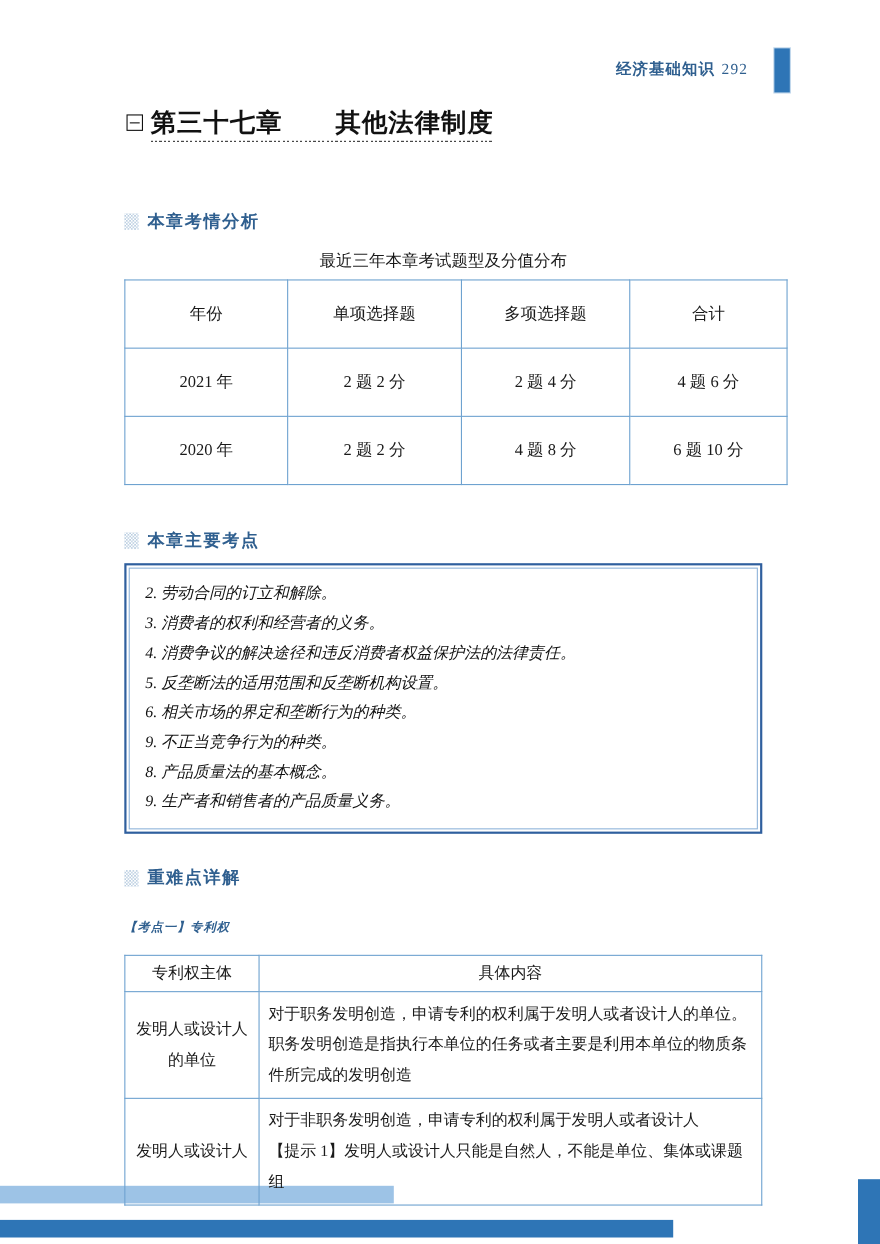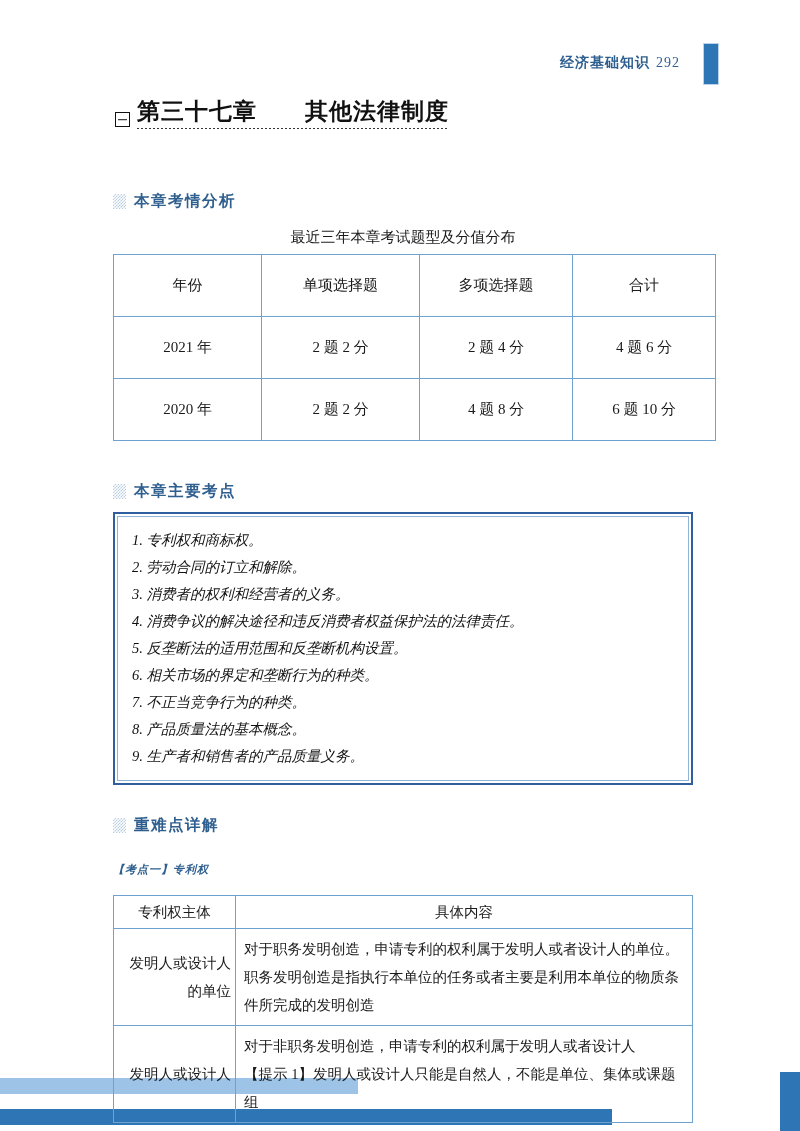--- a/index.html
+++ b/index.html
@@ -74,21 +74,21 @@
   .content {
     position: absolute;
     left: 113px;
     top: 96px;
     width: 580px;
   }
 
   
   .chapter-title {
     display: flex;
-    align-items: flex-end;
+    align-items: center;
     gap: 7px;
     margin: 0 0 0 2px;
     padding-bottom: 4px;
     font-family: "Liberation Sans", "DejaVu Sans", sans-serif;
     font-size: 23px;
     font-weight: bold;
     color: #111111;
     letter-spacing: 1px;
     border-bottom: 0;
   }
@@ -215,21 +215,21 @@
   table.patent td {
     border: 1px solid #6ea2d0;
     font-size: 14.5px;
     color: #1a1a1a;
     vertical-align: middle;
     padding: 6px 8px;
     line-height: 28px;
   }
   table.patent td.col-subject {
     width: 105px;
-    text-align: right;
+    text-align: center;
     padding: 6px 4px;
   }
   table.patent td.hdr {
     text-align: center;
     line-height: 24px;
     padding: 4px 8px;
   }
   .spacer-12 { height: 12px; }
   .spacer-16 { height: 16px; }
   .spacer-20 { height: 20px; }
@@ -293,27 +293,26 @@
 
   <div class="spacer-40"></div>
 
   <div class="section-heading">
     <span class="hatch-square"></span>
     <span>本章主要考点</span>
   </div>
 
   <div class="keypoints-box">
     <div class="keypoints-inner">
-      <div class="kp-item">1. 专利权和商标权。</div>
       <div class="kp-item">2. 劳动合同的订立和解除。</div>
       <div class="kp-item">3. 消费者的权利和经营者的义务。</div>
       <div class="kp-item">4. 消费争议的解决途径和违反消费者权益保护法的法律责任。</div>
       <div class="kp-item">5. 反垄断法的适用范围和反垄断机构设置。</div>
       <div class="kp-item">6. 相关市场的界定和垄断行为的种类。</div>
-      <div class="kp-item">7. 不正当竞争行为的种类。</div>
+      <div class="kp-item">9. 不正当竞争行为的种类。</div>
       <div class="kp-item">8. 产品质量法的基本概念。</div>
       <div class="kp-item">9. 生产者和销售者的产品质量义务。</div>
     </div>
   </div>
 
   <div class="spacer-30"></div>
 
   <div class="section-heading">
     <span class="hatch-square"></span>
     <span>重难点详解</span>

